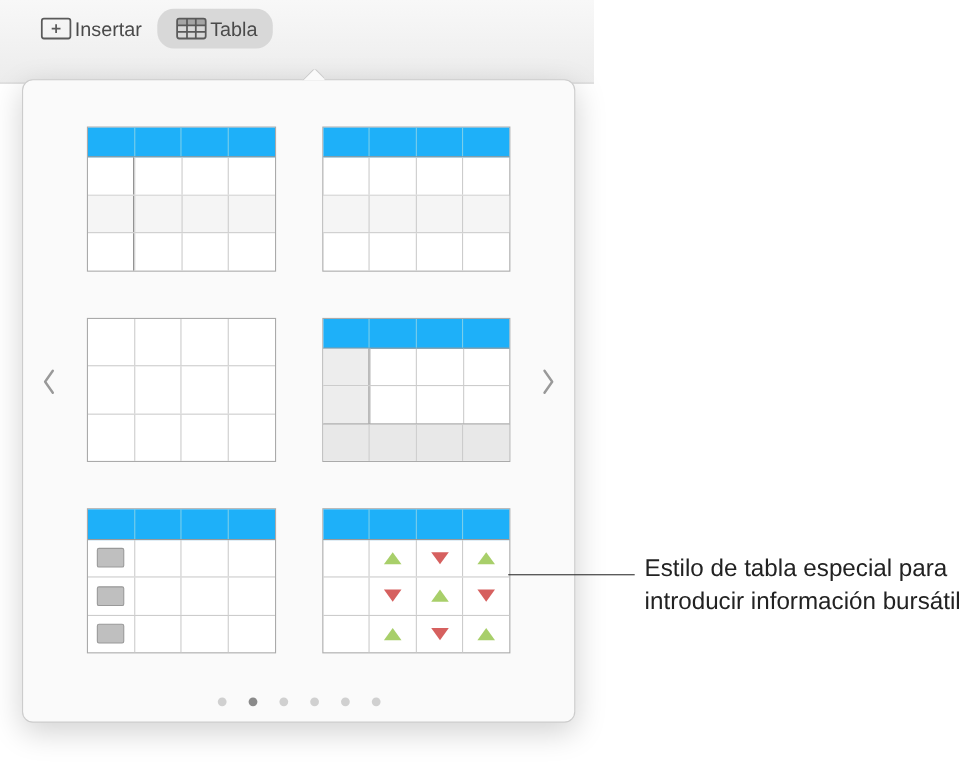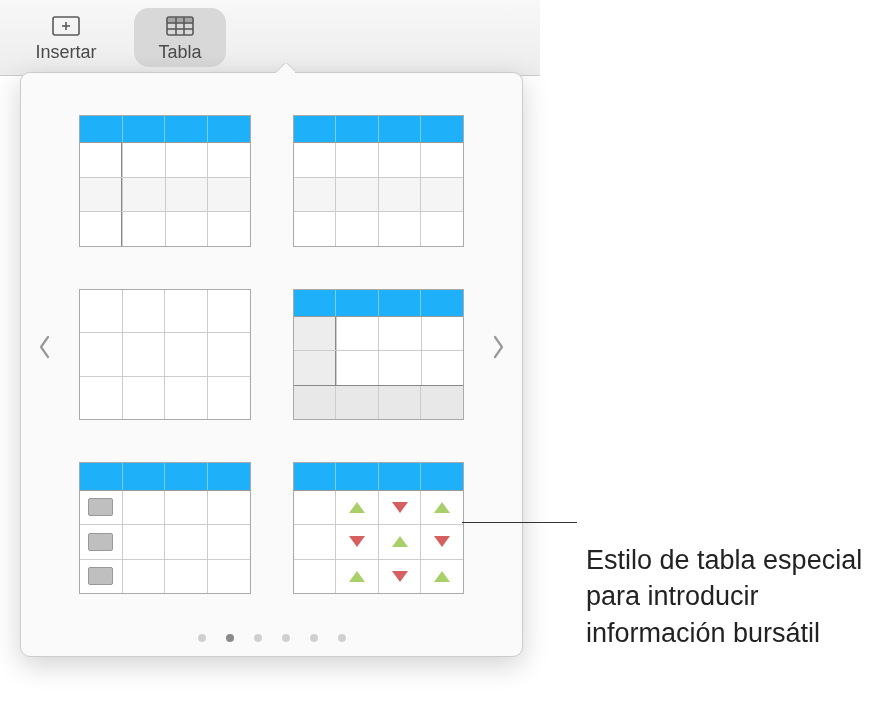--- a/index.html
+++ b/index.html
@@ -15,32 +15,31 @@
       align-items: flex-start;
       gap: 0;
       padding: 8px 20px 0 20px;
       background: linear-gradient(#f8f8f8, #ececec);
       height: 76px;
       border-bottom: 1px solid #ccc;
       width: 540px;
     }
     .toolbar-button {
       display: flex;
-      flex-direction: column;
+      flex-direction: row;
       align-items: center;
       justify-content: flex-start;
       padding: 4px 14px;
       border-radius: 6px;
       cursor: pointer;
       min-width: 92px;
     }
     .toolbar-button.active {
       background: #d8d8d8;
       border-radius: 15px;
-      margin-left: 22px;
     }
     .toolbar-icon {
       width: 34px;
       height: 28px;
       display: flex;
       align-items: center;
       justify-content: center;
       color: #5a5a5a;
     }
     .toolbar-label {
@@ -183,24 +182,23 @@
       left: 462px;
       width: 115px;
       height: 1px;
       background: #333;
     }
     .callout-text {
       position: absolute;
       top: 502px;
       left: 586px;
       width: 290px;
-      font-size: 27px;
+      font-size: 22px;
       color: #222;
       line-height: 1.35;
-      margin-top: 40px;
     }
   </style>
 </head>
 <body>
 
 <div class="toolbar">
   <div class="toolbar-button">
     <div class="toolbar-icon">
       <svg width="30" height="24" viewBox="0 0 30 24" fill="none" stroke="currentColor" stroke-width="1.6">
         <rect x="2" y="3" width="26" height="18" rx="2"></rect>

